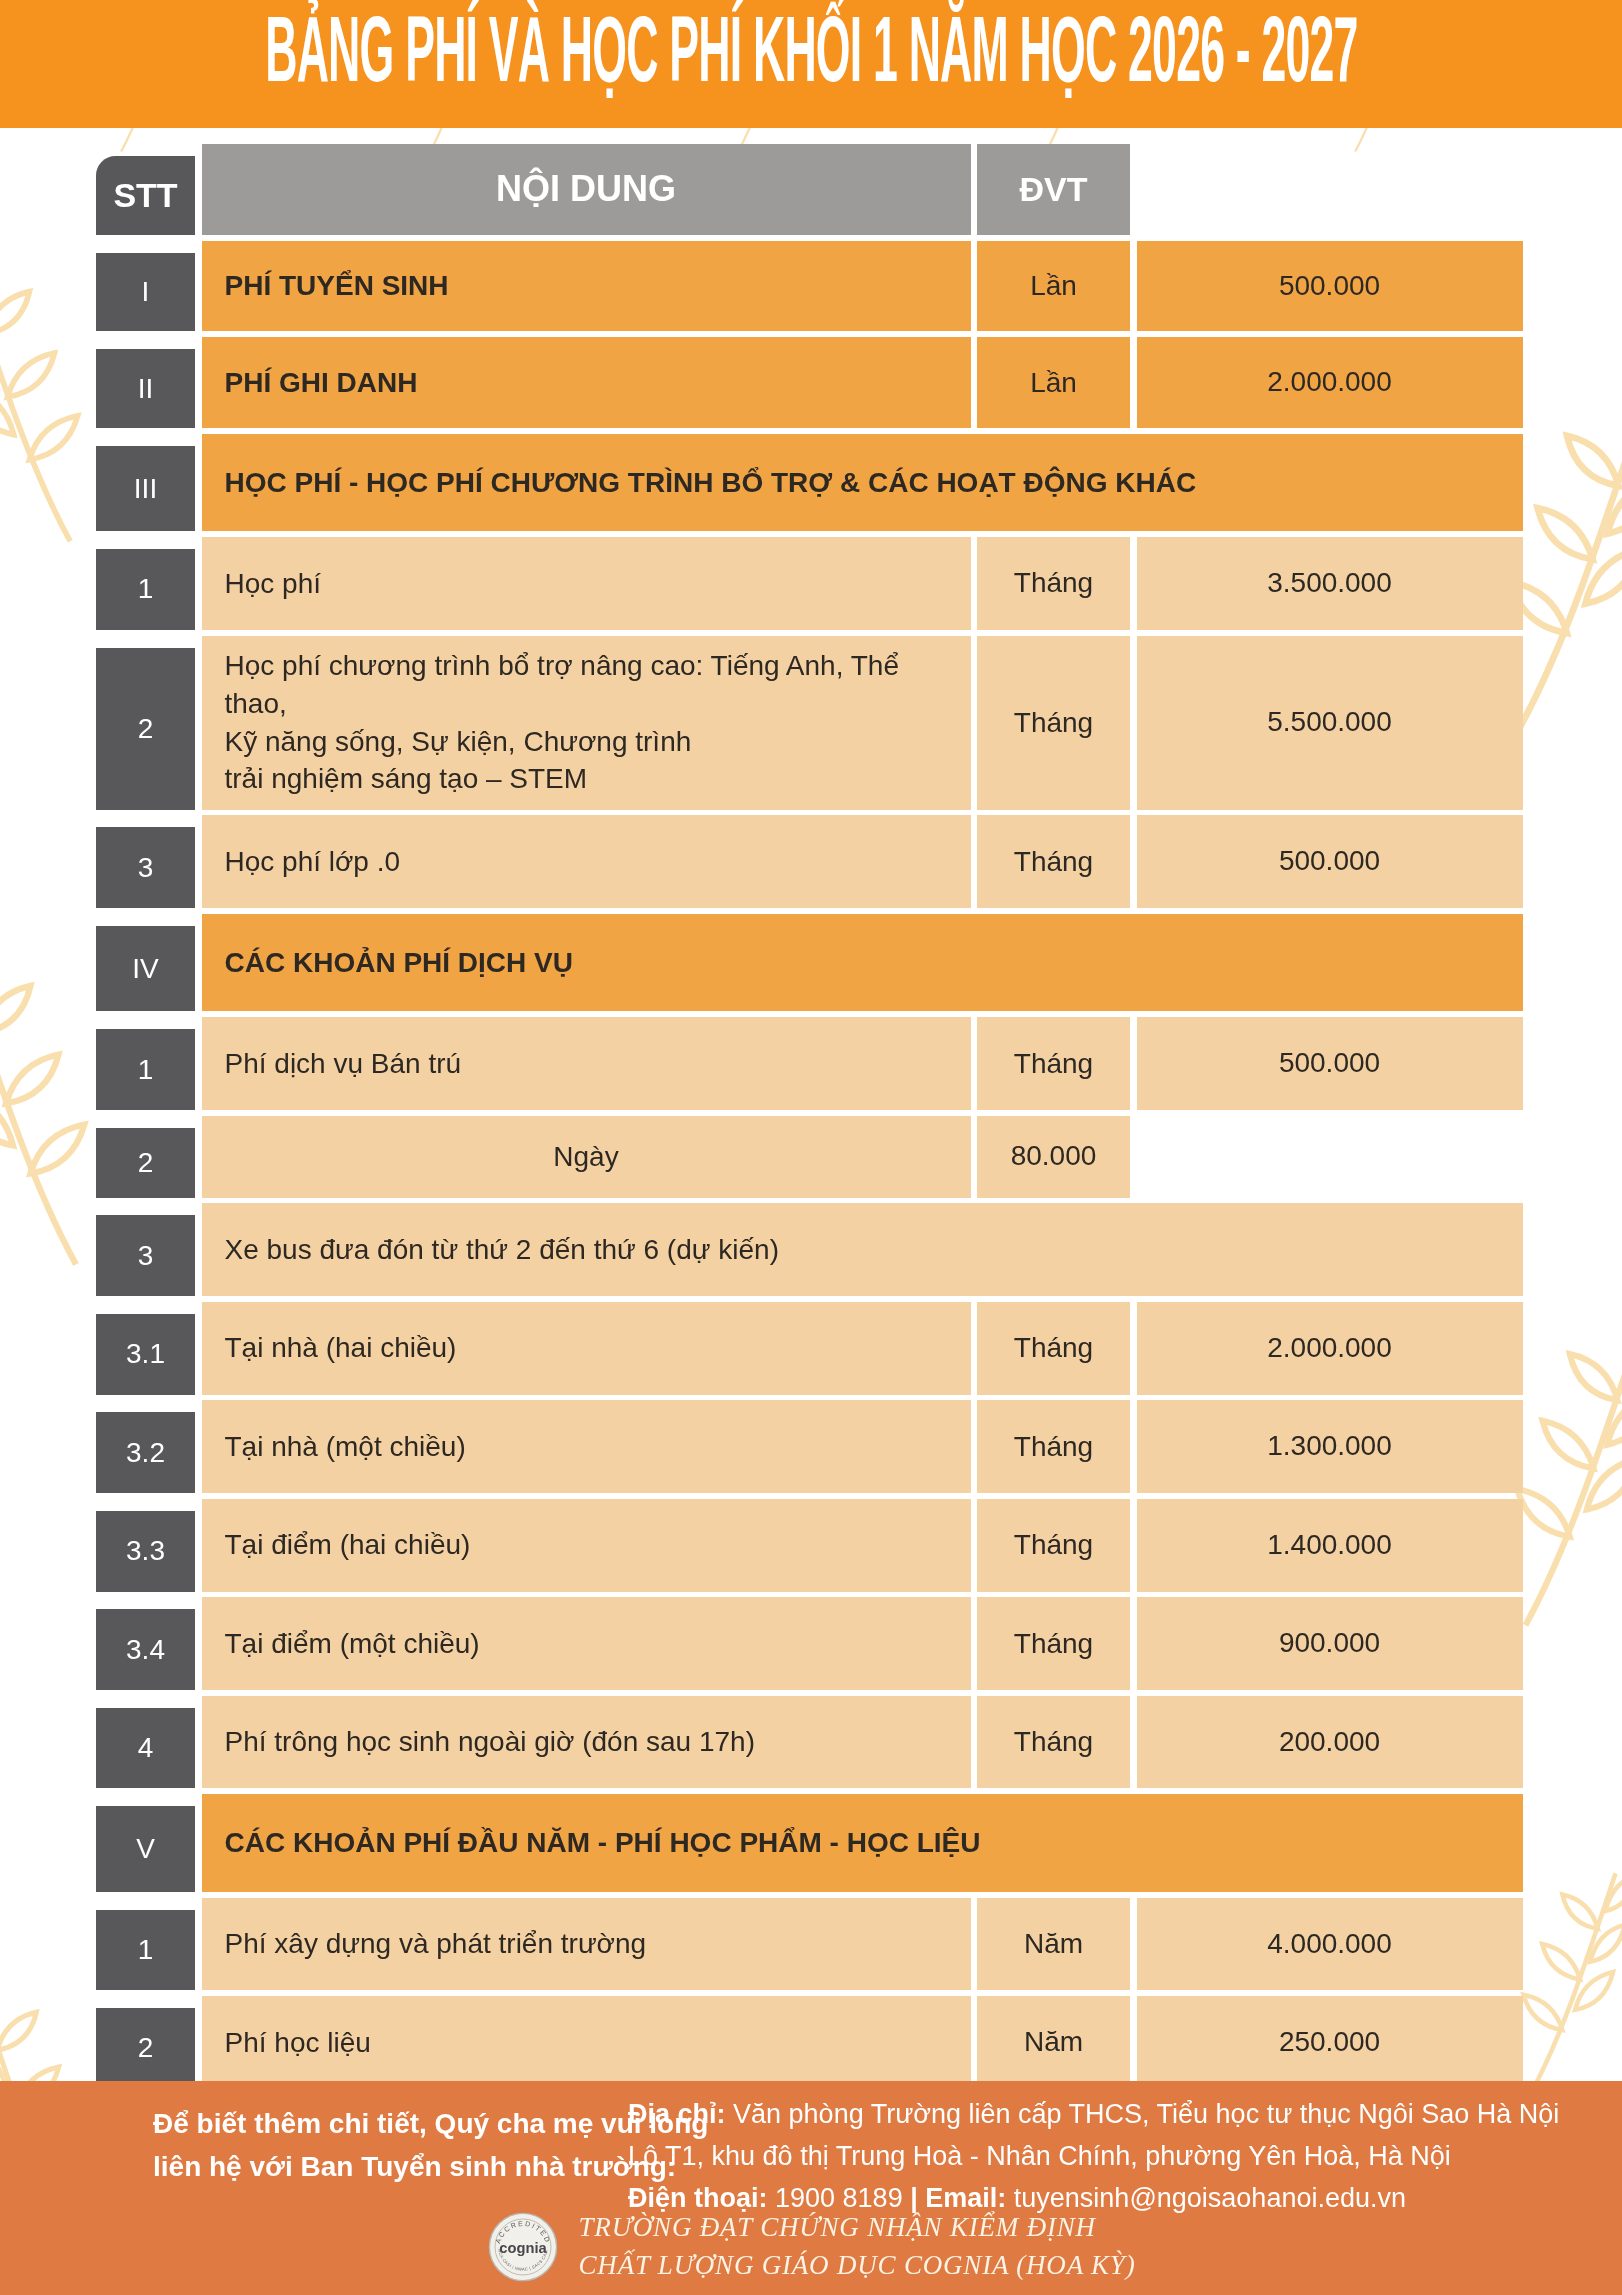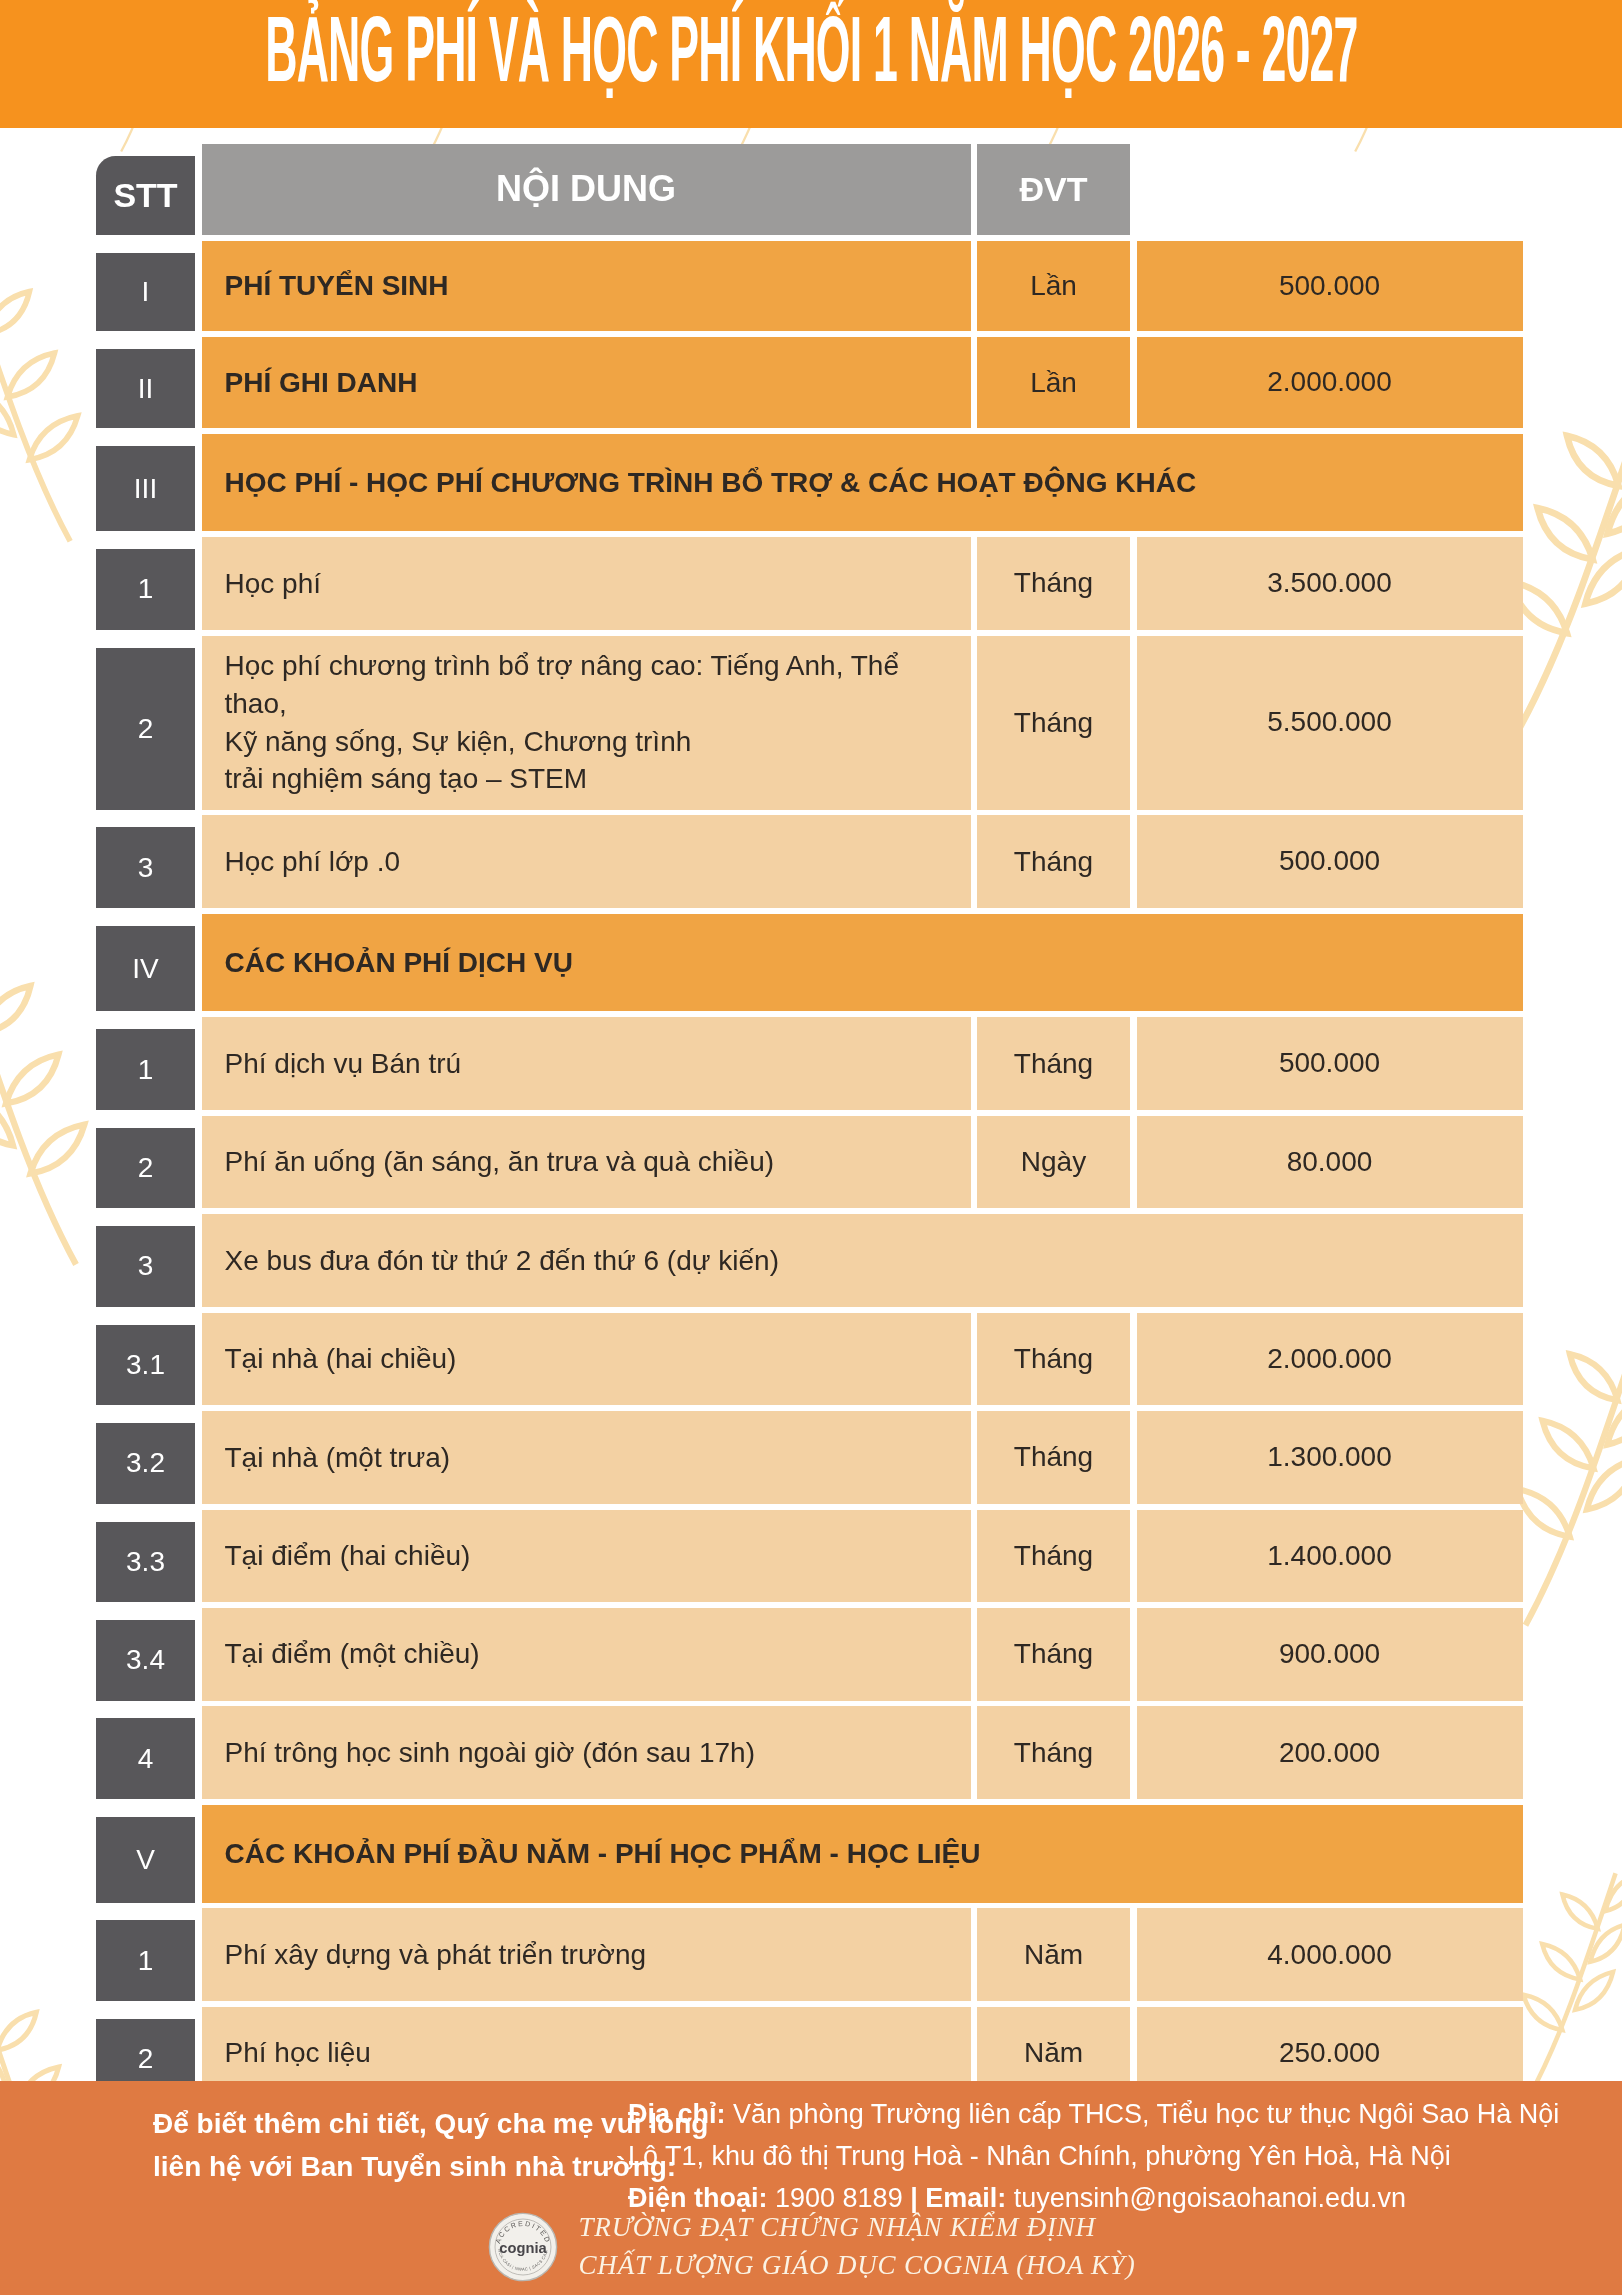--- a/index.html
+++ b/index.html
@@ -163,37 +163,36 @@
           <div class="cell c-content merged">CÁC KHOẢN PHÍ DỊCH VỤ</div>
         </div>
         <div class="t-row type-normal">
           <div class="cell c-stt">1</div>
           <div class="cell c-content">Phí dịch vụ Bán trú</div>
           <div class="cell c-dvt">Tháng</div>
           <div class="cell c-fee">500.000</div>
         </div>
         <div class="t-row type-normal">
           <div class="cell c-stt">2</div>
-          <div class="cell c-content">Phí ăn uống (ăn sáng, ăn trưa và quà chiều)</div>
           <div class="cell c-dvt">Ngày</div>
           <div class="cell c-fee">80.000</div>
         </div>
         <div class="t-row type-span">
           <div class="cell c-stt">3</div>
           <div class="cell c-content merged">Xe bus đưa đón từ thứ 2 đến thứ 6 (dự kiến)</div>
         </div>
         <div class="t-row type-normal">
           <div class="cell c-stt">3.1</div>
           <div class="cell c-content">Tại nhà (hai chiều)</div>
           <div class="cell c-dvt">Tháng</div>
           <div class="cell c-fee">2.000.000</div>
         </div>
         <div class="t-row type-normal">
           <div class="cell c-stt">3.2</div>
-          <div class="cell c-content">Tại nhà (một trưa)</div>
+          <div class="cell c-content">Tại nhà (một chiều)</div>
           <div class="cell c-dvt">Tháng</div>
           <div class="cell c-fee">1.300.000</div>
         </div>
         <div class="t-row type-normal">
           <div class="cell c-stt">3.3</div>
           <div class="cell c-content">Tại điểm (hai chiều)</div>
           <div class="cell c-dvt">Tháng</div>
           <div class="cell c-fee">1.400.000</div>
         </div>
         <div class="t-row type-normal">

